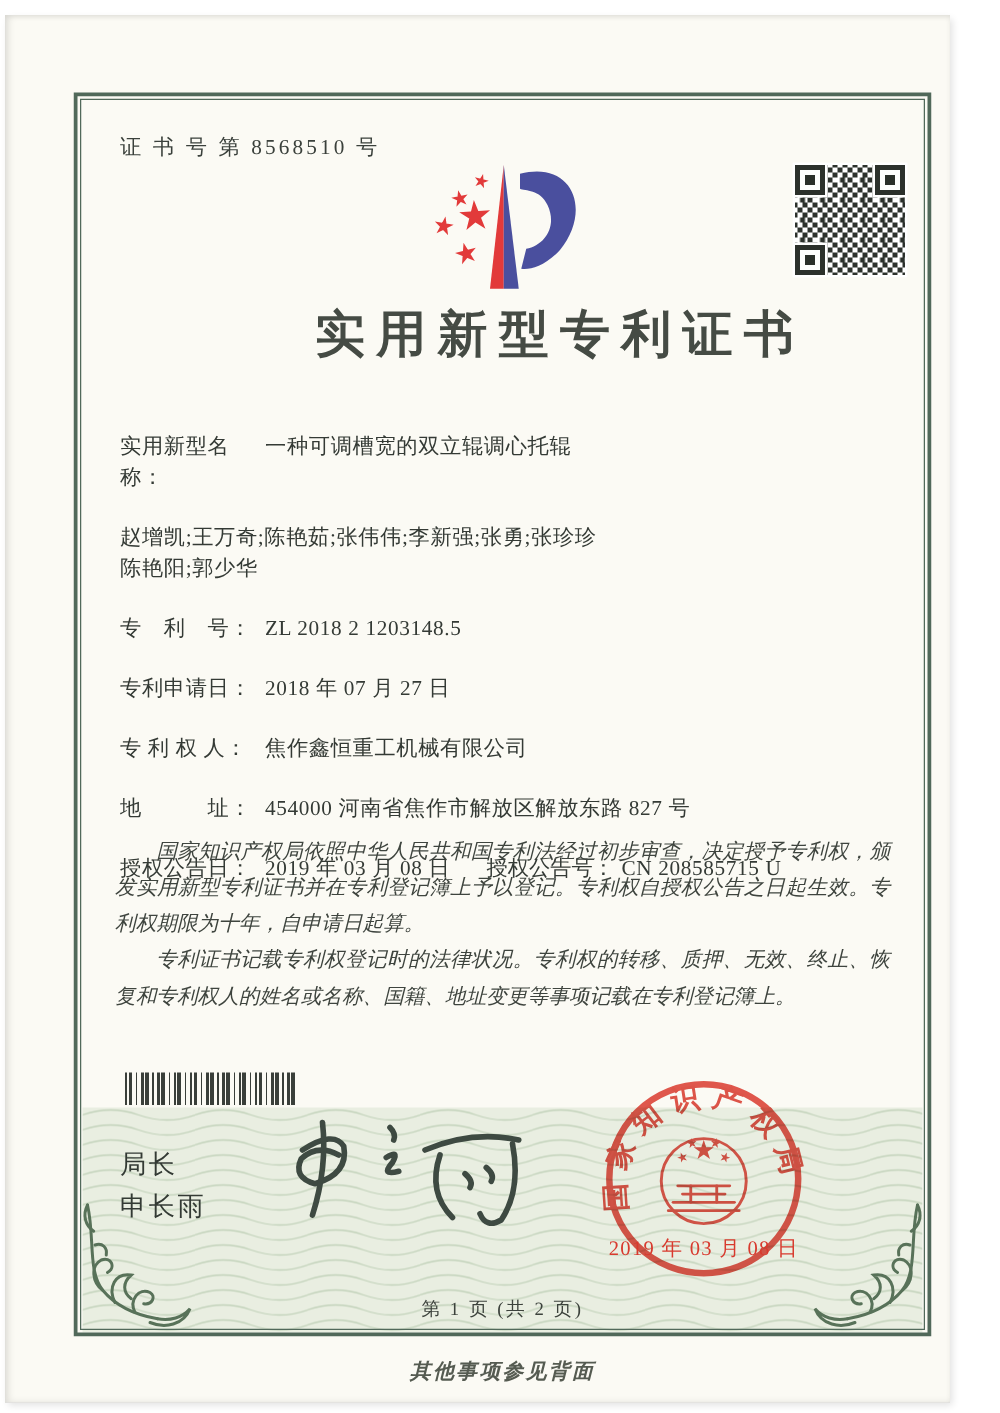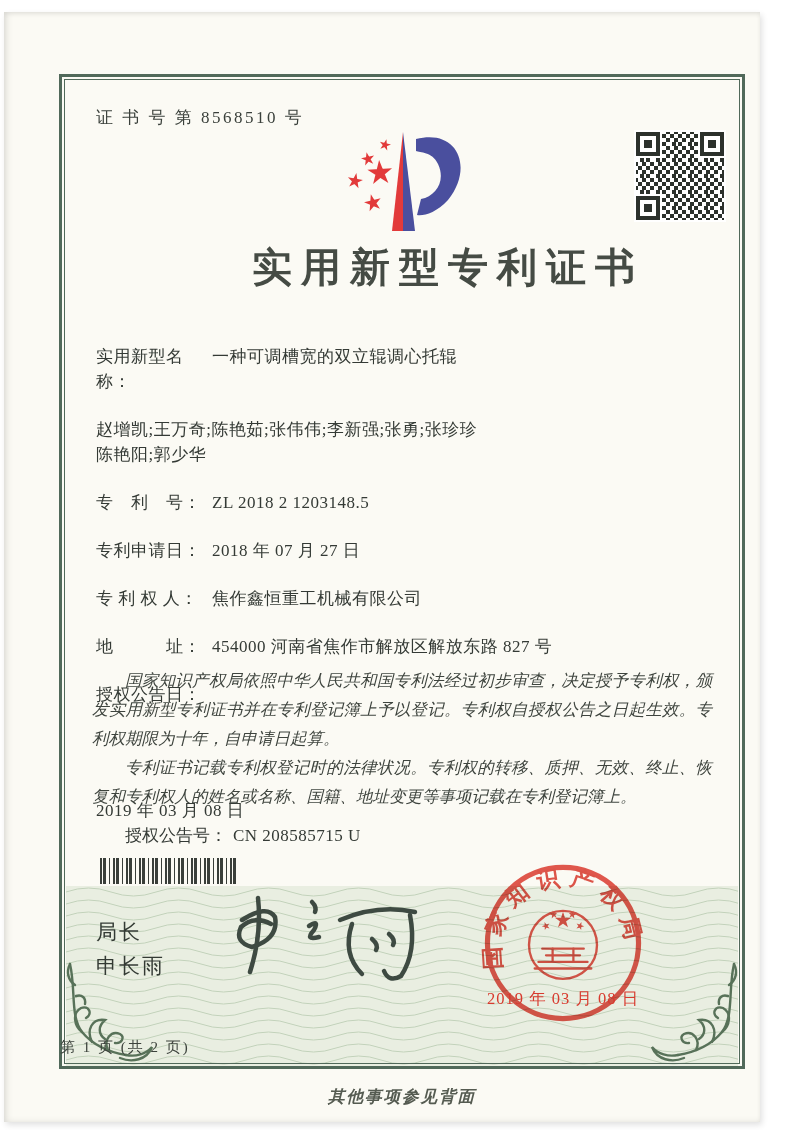--- a/index.html
+++ b/index.html
@@ -23,39 +23,39 @@
   .logo { left:332px; top:126px; }
   .qr { left:634px; top:130px; }
 
   .title { left:60px; top:240px; width:572px; text-align:right; font-size:40px; font-weight:600;
            letter-spacing:9px; color:#454b44;margin-left:12px; }
 
   .fields { left:96px; top:344px; width:580px; font-size:17px; color:#343a35; }
   .frow { display:flex; margin-bottom:23px; line-height:25px; }
   .frow .lab { flex:0 0 116px; letter-spacing:.5px; }
   .frow .val { letter-spacing:.5px; }
-  .grant-row { display:flex;flex-direction:column; }
+  .grant-row { display:flex; }
   .grant-right { margin-left:29px; display:flex; }
   .grant-right .lab2 { margin-right:6px; }
 
   .paras { left:92px; top:666px; width:620px; font-size:16.5px; line-height:29px; color:#3e443e;
            font-style:italic; text-align:justify; }
   .paras p { text-indent:2em; }
 
   .barcode { left:100px; top:858px; width:137px; height:26px;
              background:repeating-linear-gradient(90deg,#3a3f3a 0 2px,transparent 2px 3px,#3a3f3a 3px 6px,transparent 6px 9px,#3a3f3a 9px 10px,transparent 10px 13px); }
 
   .director { left:96px; top:915px; font-size:21px; color:#333a34; line-height:34px; letter-spacing:2px;
               font-family:"Liberation Sans","DejaVu Sans",sans-serif; }
 
   .signature { left:212px; top:884px; }
   .seal { left:478px; top:858px; mix-blend-mode:multiply; }
   .seal-date { left:487px; top:988px; width:160px; font-size:16.5px; color:#d83a2e; letter-spacing:1px; white-space:nowrap; }
 
-  .page-info { left:60px; top:1038px; width:684px; text-align:left; font-size:15px; color:#3c423c; letter-spacing:2px; }
+  .page-info { left:60px; top:1038px; width:684px; text-align:center; font-size:15px; color:#3c423c; letter-spacing:2px; }
   .back-note { left:60px; top:1086px; width:684px; text-align:center; font-size:16.5px; color:#555b51; font-style:italic; letter-spacing:2px;font-weight:bold; }
 
   .orn { position:absolute; width:100px; height:108px; }
   .orn-left { left:62px; top:960px; }
   .orn-right { left:642px; top:960px; transform:scaleX(-1); }
 </style>
 </head>
 <body>
 
 <div class="stage">

